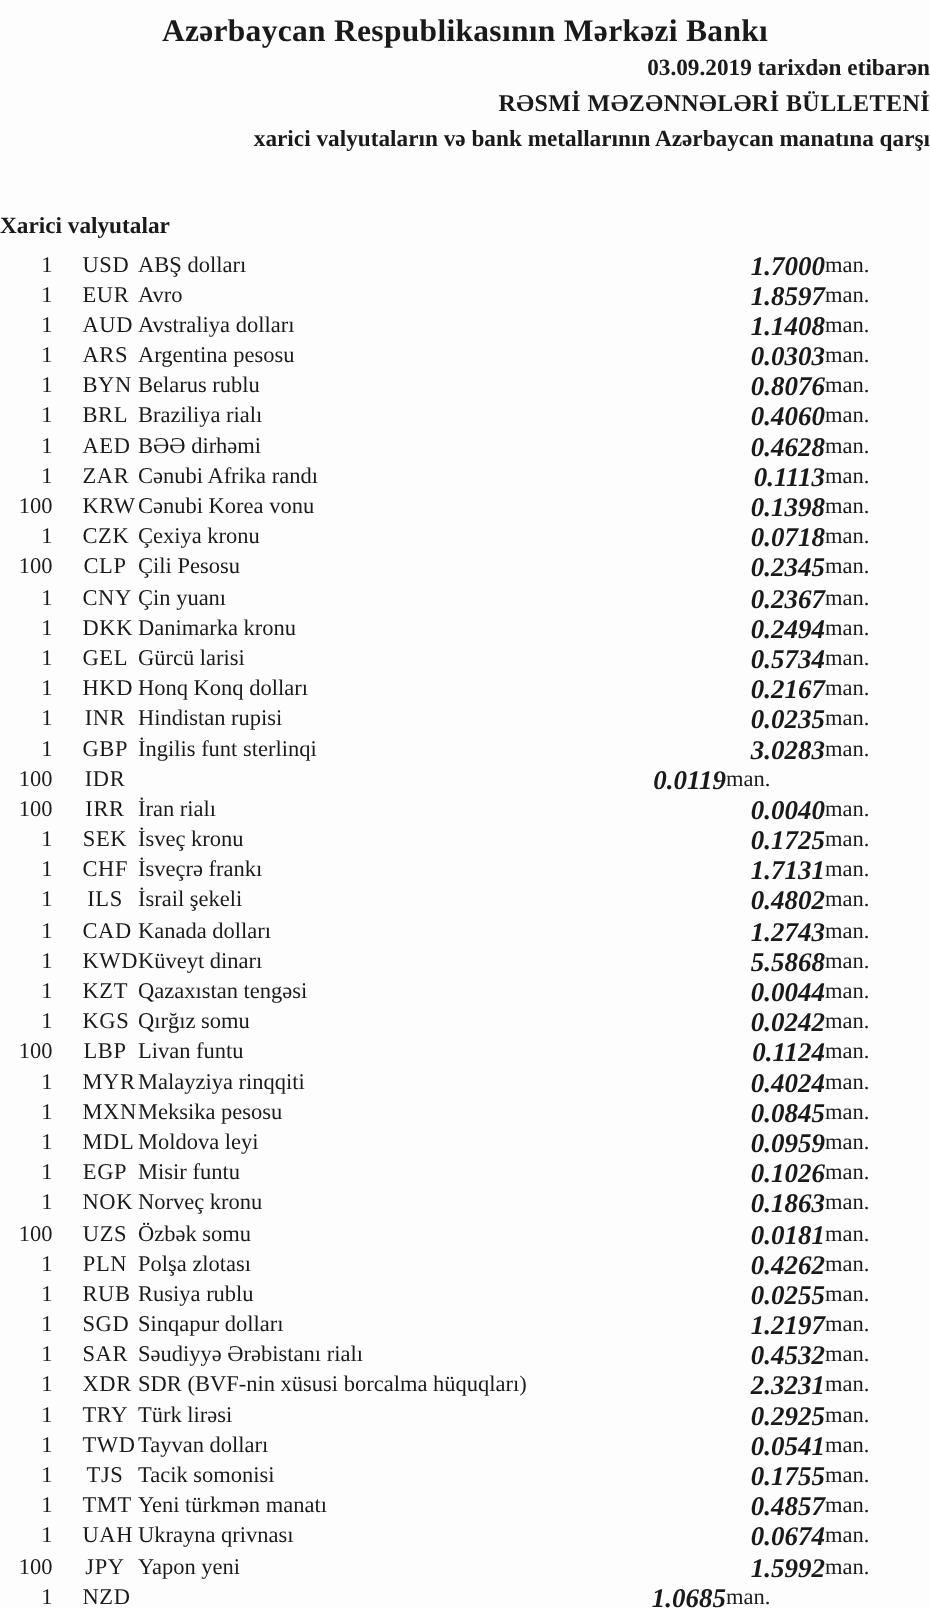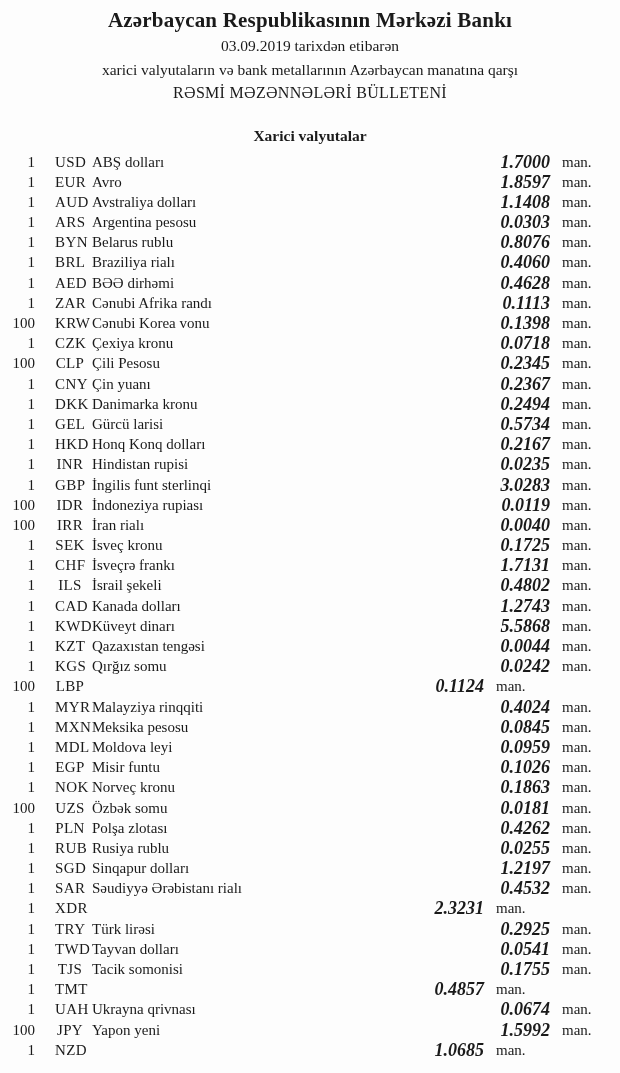--- a/index.html
+++ b/index.html
@@ -20,30 +20,30 @@
   }
   .header { text-align: center; }
   .bank-name {
     font-size: 21px;
     font-weight: bold;
     line-height: 27px;
     letter-spacing: 0.2px;
   }
   .hline {
     font-size: 15.5px;
-    font-weight: normal;
+    font-weight: bold;
     line-height: 23.5px;
+    text-align: right;
   }
   .bulletin-title {
     font-size: 16px;
     letter-spacing: 0.3px;
   }
   .section-title {
-    margin-top: 21px;
-    text-align: center;
+    margin-top: 36px;
     font-size: 15.5px;
     font-weight: bold;
     line-height: 20px;
   }
   .rates-table {
     margin: 6px 20px 0 0;
   }
   .rate-row {
     display: grid;
     grid-template-columns: 35px 50px 1fr 66px 50px;
@@ -54,32 +54,32 @@
   }
   .cell-qty  { text-align: right; }
   .cell-code { text-align: center; letter-spacing: 0.4px; margin-left: 20px; }
   .cell-name { padding-left: 7px; overflow: hidden; }
   .cell-rate {
     text-align: right;
     font-weight: bold;
     font-style: italic;
     font-size: 18px;
   }
-  .cell-unit { padding-left: 12px; }
+  .cell-unit { padding-left: 0; }
 </style>
 </head>
 <body>
 
 <div class="page">
 
   <div class="header">
     <div class="bank-name">Azərbaycan Respublikasının Mərkəzi Bankı</div>
     <div class="hline">03.09.2019 tarixdən etibarən</div>
+    <div class="hline bulletin-title">RƏSMİ MƏZƏNNƏLƏRİ BÜLLETENİ</div>
     <div class="hline">xarici valyutaların və bank metallarının Azərbaycan manatına qarşı</div>
-    <div class="hline bulletin-title">RƏSMİ MƏZƏNNƏLƏRİ BÜLLETENİ</div>
   </div>
 
   <div class="section-title">Xarici valyutalar</div>
 
   <div class="rates-table">
   <div class="rate-row">
     <span class="cell-qty">1</span>
     <span class="cell-code">USD</span>
     <span class="cell-name">ABŞ dolları</span>
     <span class="cell-rate">1.7000</span>
@@ -210,21 +210,20 @@
     <span class="cell-qty">1</span>
     <span class="cell-code">GBP</span>
     <span class="cell-name">İngilis funt sterlinqi</span>
     <span class="cell-rate">3.0283</span>
     <span class="cell-unit">man.</span>
   </div>
 
   <div class="rate-row">
     <span class="cell-qty">100</span>
     <span class="cell-code">IDR</span>
-    <span class="cell-name">İndoneziya rupiası</span>
     <span class="cell-rate">0.0119</span>
     <span class="cell-unit">man.</span>
   </div>
 
   <div class="rate-row">
     <span class="cell-qty">100</span>
     <span class="cell-code">IRR</span>
     <span class="cell-name">İran rialı</span>
     <span class="cell-rate">0.0040</span>
     <span class="cell-unit">man.</span>
@@ -282,20 +281,21 @@
     <span class="cell-qty">1</span>
     <span class="cell-code">KGS</span>
     <span class="cell-name">Qırğız somu</span>
     <span class="cell-rate">0.0242</span>
     <span class="cell-unit">man.</span>
   </div>
 
   <div class="rate-row">
     <span class="cell-qty">100</span>
     <span class="cell-code">LBP</span>
+    <span class="cell-name">Livan funtu</span>
     <span class="cell-rate">0.1124</span>
     <span class="cell-unit">man.</span>
   </div>
 
   <div class="rate-row">
     <span class="cell-qty">1</span>
     <span class="cell-code">MYR</span>
     <span class="cell-name">Malayziya rinqqiti</span>
     <span class="cell-rate">0.4024</span>
     <span class="cell-unit">man.</span>
@@ -369,20 +369,21 @@
     <span class="cell-qty">1</span>
     <span class="cell-code">SAR</span>
     <span class="cell-name">Səudiyyə Ərəbistanı rialı</span>
     <span class="cell-rate">0.4532</span>
     <span class="cell-unit">man.</span>
   </div>
 
   <div class="rate-row">
     <span class="cell-qty">1</span>
     <span class="cell-code">XDR</span>
+    <span class="cell-name">SDR (BVF-nin xüsusi borcalma hüquqları)</span>
     <span class="cell-rate">2.3231</span>
     <span class="cell-unit">man.</span>
   </div>
 
   <div class="rate-row">
     <span class="cell-qty">1</span>
     <span class="cell-code">TRY</span>
     <span class="cell-name">Türk lirəsi</span>
     <span class="cell-rate">0.2925</span>
     <span class="cell-unit">man.</span>
@@ -400,20 +401,21 @@
     <span class="cell-qty">1</span>
     <span class="cell-code">TJS</span>
     <span class="cell-name">Tacik somonisi</span>
     <span class="cell-rate">0.1755</span>
     <span class="cell-unit">man.</span>
   </div>
 
   <div class="rate-row">
     <span class="cell-qty">1</span>
     <span class="cell-code">TMT</span>
+    <span class="cell-name">Yeni türkmən manatı</span>
     <span class="cell-rate">0.4857</span>
     <span class="cell-unit">man.</span>
   </div>
 
   <div class="rate-row">
     <span class="cell-qty">1</span>
     <span class="cell-code">UAH</span>
     <span class="cell-name">Ukrayna qrivnası</span>
     <span class="cell-rate">0.0674</span>
     <span class="cell-unit">man.</span>

